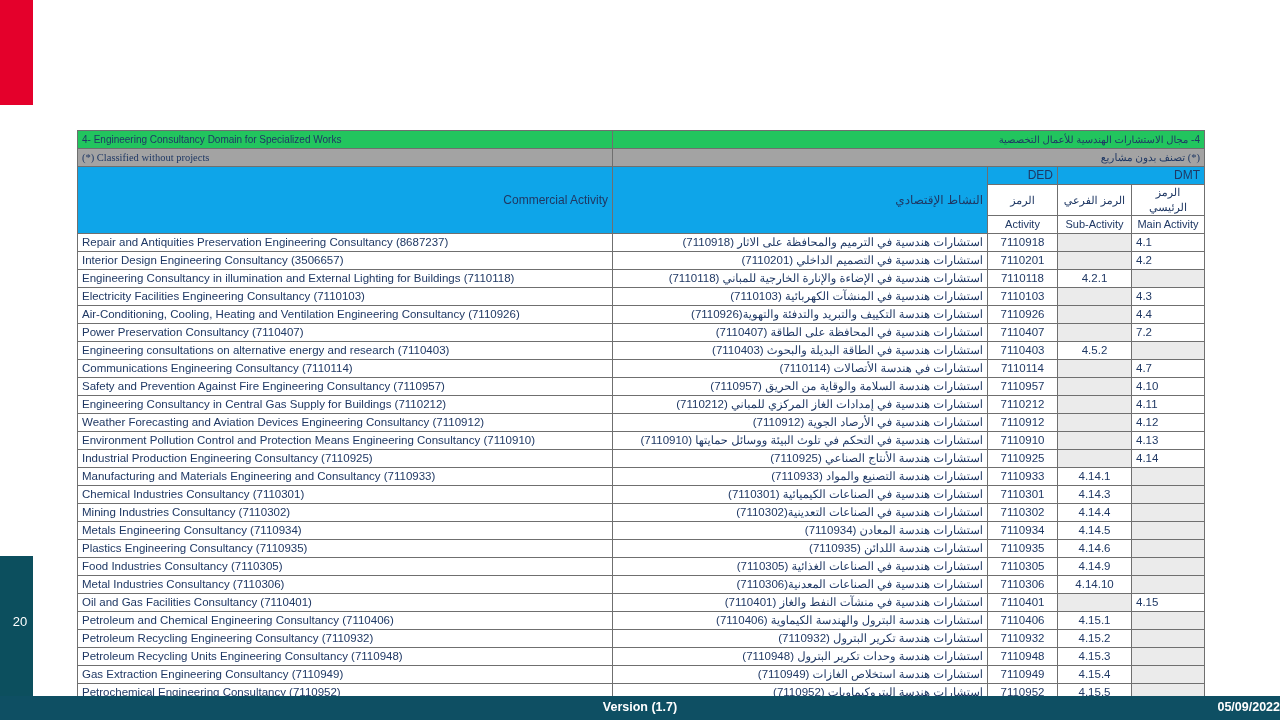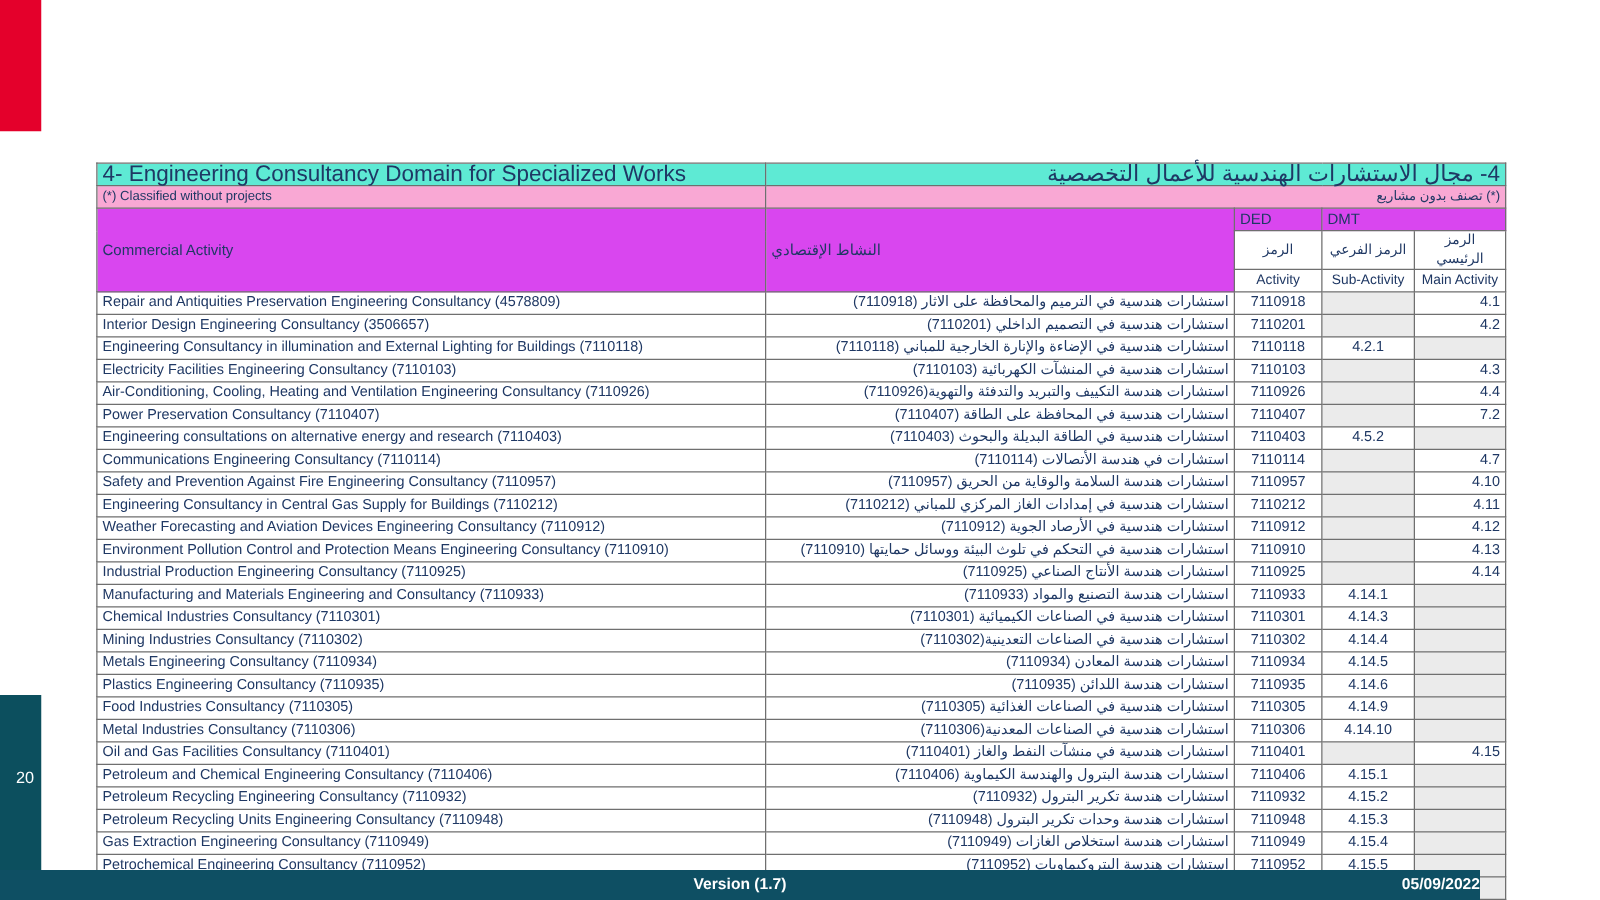--- a/index.html
+++ b/index.html
@@ -35,21 +35,21 @@
     left: 8px; top: 614px;
     width: 24px;
     color: #ffffff;
     font-size: 13px;
     text-align: center;
   }
   
   .footer {
     position: absolute;
     left: 0; bottom: 0;
-    width: 1184px; height: 24px;
+    width: 1280px; height: 24px;
     background: #0e4f63;
     color: #ffffff;
     font-size: 12.5px;
   }
   .footer .version {
     position: absolute;
     left: 0; right: 0; top: 4px;
     text-align: center;
     font-weight: bold;
   }
@@ -75,47 +75,48 @@
     border: 1px solid #6f6f6f;
     padding: 0 4px;
     vertical-align: middle;
     height: 17px;
     line-height: 15px;
     color: #1f3864;
     font-weight: normal;
   }
   
   .hdr-title td {
-    background: #5eead4;
+    background: #22c55e;
     color: #ffffff;
     font-weight: bold;
-    font-size: 18px;
+    font-size: 10px;
     height: 22px;
     border-color: #5e5e5e;
   }
   .hdr-sub td {
-    background: #f9a8d4;
+    background: #a3a3a3;
     color: #ffd966;
     font-weight: bold;
     font-size: 10.5px;
     height: 16px;
     border-color: #5e5e5e;
+    font-family: Liberation Serif, serif;
   }
   .col-en { width: 535px; text-align: left; }
   .col-ar { width: 375px; text-align: right; direction: rtl; }
   .col-ded { width: 70px; text-align: center; }
   .col-sub { width: 74px; text-align: center; }
   .col-main { width: 73px; text-align: center; }
 
   .grp-hdr td {
-    text-align: left;
+    text-align: right;
     font-weight: bold;
     font-size: 12px;
     color: #1f3864;
-    background: #d946ef;
+    background: #0ea5e9;
   }
   .lbl-row td {
     text-align: center;
     font-size: 11px;
     color: #1f3864;
     background: #ffffff;
   }
   .lbl-row td.ar { direction: rtl; }
   .colhead-en {
     text-align: center;
@@ -125,21 +126,21 @@
   .colhead-ar {
     text-align: center;
     font-size: 12.5px;
     color: #1f3864;
     direction: rtl;
     margin-left: 48px;
   }
   tr.data td { background: #ffffff; }
   tr.data td.shade { background: #ebebeb; }
   td.num { text-align: center; }
-  td.right-num { text-align: right; padding-right: 6px; }
+  td.right-num { padding-right: 6px; }
   .ar-cell { direction: rtl; text-align: right; font-size: 11.5px; margin-top: 24px; }
   .en-cell { text-align: left; font-size: 11.5px; }
 </style>
 </head>
 <body>
 
 <div id="page">
 
   <div class="red-block"></div>
   <div class="teal-block"></div>
@@ -173,21 +174,21 @@
           <td class="ar">الرمز</td>
           <td class="ar">الرمز الفرعي</td>
           <td class="ar">الرمز الرئيسي</td>
         </tr>
         <tr class="lbl-row">
           <td>Activity</td>
           <td>Sub-Activity</td>
           <td>Main Activity</td>
         </tr>
       <tr class="data">
-            <td class="en-cell">Repair and Antiquities Preservation Engineering Consultancy (4578809)</td>
+            <td class="en-cell">Repair and Antiquities Preservation Engineering Consultancy (8687237)</td>
             <td class="ar-cell">استشارات هندسية  في الترميم والمحافظة على الاثار (7110918)</td>
             <td class="num">7110918</td>
             <td class="num shade"></td>
             <td class="right-num">4.1</td>
           </tr>
           <tr class="data">
             <td class="en-cell">Interior Design Engineering Consultancy (3506657)</td>
             <td class="ar-cell">استشارات هندسية في التصميم الداخلي (7110201)</td>
             <td class="num">7110201</td>
             <td class="num shade"></td>

